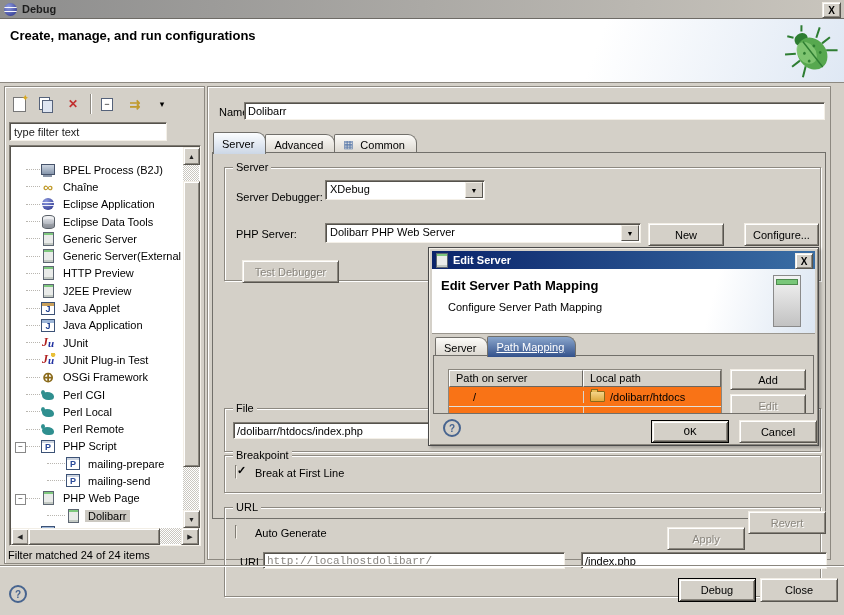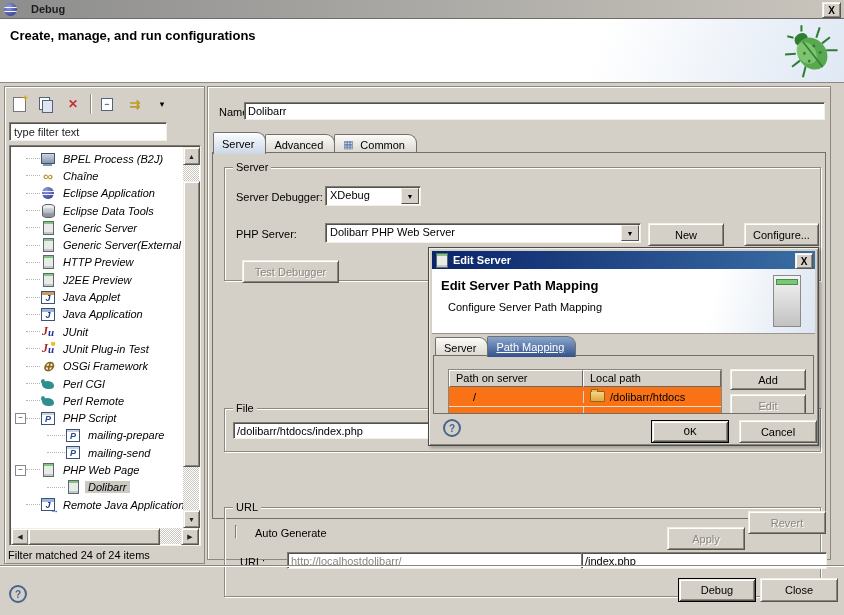--- a/index.html
+++ b/index.html
@@ -1,18 +1,18 @@
 <!DOCTYPE html>
 <html><head>
 <meta charset="utf-8">
 <style>
   html,body{margin:0;padding:0;}
   body{width:844px;height:615px;font-family:"Liberation Sans",sans-serif;font-size:11px;color:#000;}
   .screen{position:relative;width:844px;height:615px;background:#d4d0c8;overflow:hidden;}
-  .abs{position:absolute;gap:9px;}
+  .abs{position:absolute;}
 
   
   .raised{background:#d4d0c8;border:1px solid;border-color:#f2eee6 #58554f #58554f #f2eee6;box-shadow:inset 1px 1px 0 #fff,inset -1px -1px 0 #8a867e;}
   .btn{display:flex;align-items:center;justify-content:center;cursor:default;font-size:11px;}
   .btn.default{border:1px solid #000;box-shadow:inset 1px 1px 0 #f2eee6,inset -1px -1px 0 #58554f,inset 2px 2px 0 #fff,inset -2px -2px 0 #8a867e;}
   .btn.disabled{color:#8a867e;text-shadow:1px 1px 0 #fff;}
   .sunken{background:#fff;border:1px solid;border-color:#807c74 #f4f0e8 #f4f0e8 #807c74;box-shadow:inset 1px 1px 0 #55524c;}
   input.inp{background:#fff;border:1px solid;border-color:#807c74 #f4f0e8 #f4f0e8 #807c74;box-shadow:inset 1px 1px 0 #55524c;font:11px "Liberation Sans",sans-serif;padding:1px 3px;outline:none;}
   input.inp:disabled{color:#8a8782;background:#fff;}
   .group{border:1px solid #8d8981;box-shadow:inset 1px 1px 0 #fff,1px 1px 0 #fff;}
@@ -46,21 +46,21 @@
   .duplicate-icon::before{content:"";width:9px;height:11px;background:#fff;border:1px solid #55627a;position:absolute;left:1px;top:1px;}
   .duplicate-icon::after{content:"";width:9px;height:11px;background:#dfe6f2;border:1px solid #55627a;position:absolute;left:4px;top:4px;}
   .delete-icon::before{content:"\2715";color:#c23030;font-weight:bold;font-size:12px;}
   .collapse-all-icon::before{content:"\2212";width:10px;height:11px;background:#fff;border:1px solid #55627a;font-size:9px;line-height:11px;text-align:center;position:absolute;left:1px;top:2px;}
   .collapse-all-icon::after{content:"";width:10px;height:11px;border:1px solid #55627a;position:absolute;left:4px;top:-1px;background:#fff;z-index:-1;}
   .filter-icon::before{content:"\21C9";color:#c09a2a;font-weight:bold;font-size:13px;}
   .menu-caret-icon::before{content:"\25BE";font-size:9px;}
   .filterbox{left:4px;top:35px;width:156px;height:17px;}
   .filterbox input{width:148px;height:13px;border:none;outline:none;font:11px "Liberation Sans",sans-serif;color:#222;margin:1px 0 0 2px;}
   .tree{left:4px;top:58px;width:190px;height:399px;background:#fff;border:1px solid;border-color:#807c74 #f4f0e8 #f4f0e8 #807c74;box-shadow:inset 1px 1px 0 #55524c;}
-  .treerows{position:absolute;left:1px;top:1px;right:17px;bottom:17px;overflow:hidden;padding-top:3px;font-style:italic;}
+  .treerows{position:absolute;left:1px;top:1px;right:17px;bottom:17px;overflow:hidden;padding-top:14px;}
   .trow{position:relative;height:17.3px;display:flex;align-items:center;white-space:nowrap;}
   .trow .lbl{padding:0 3px;}
   .trow .lbl.sel{background:#ccc9c2;}
   .expander{position:absolute;left:4px;top:4px;width:9px;height:9px;background:#fff;border:1px solid #888;font-size:8px;line-height:7px;text-align:center;color:#333;}
   .conn{border-top:1px dotted #b9b6b0;height:0;flex:none;}
   
   .ticon{width:16px;height:14px;position:relative;flex:none;margin-right:4px;display:flex;align-items:center;justify-content:center;font-weight:bold;}
   .bpel-process-icon::before{content:"";width:12px;height:9px;background:linear-gradient(#cdd6e2,#8696ac);border:1px solid #46536a;}
   .bpel-process-icon::after{content:"";position:absolute;bottom:0;left:3px;width:9px;height:2px;background:#8a96a8;}
   .chain-icon::before{content:"\221E";color:#c09a2a;font-size:14px;font-weight:bold;}
@@ -251,20 +251,25 @@
             <span class="lbl">OSGi Framework</span>
           </div>
           <div class="trow">
             <span class="conn" style="width: 14px; margin-left: 15px;"></span>
             <span class="ticon perl-icon"></span>
             <span class="lbl">Perl CGI</span>
           </div>
           <div class="trow">
             <span class="conn" style="width: 14px; margin-left: 15px;"></span>
             <span class="ticon perl-icon"></span>
+            <span class="lbl">Perl Local</span>
+          </div>
+          <div class="trow">
+            <span class="conn" style="width: 14px; margin-left: 15px;"></span>
+            <span class="ticon perl-icon"></span>
             <span class="lbl">Perl Remote</span>
           </div>
           <div class="trow">
             <span class="expander">−</span>
             <span class="conn" style="width: 14px; margin-left: 15px;"></span>
             <span class="ticon php-script-icon"></span>
             <span class="lbl">PHP Script</span>
           </div>
           <div class="trow">
             <span class="conn" style="width: 18px; margin-left: 36px;"></span>
@@ -320,46 +325,51 @@
         <span class="tab">
           <span class="tabico">▦</span>
           <span>Common</span>
         </span>
       </div>
     <div class="content-frame" style="left:4px;top:65px;width:612px;height:365px;">
 
       <div class="abs group" style="left:11px;top:14px;width:595px;height:112px;">
         <span class="legend">Server</span>
         <span class="abs" style="left:11px;top:23px;">Server Debugger:</span>
-        <div class="abs" style="left:100px;top:18px;width:96px;height:20px;">
+        <div class="abs" style="left:100px;top:12px;width:124px;height:20px;padding-left:36px;">
           <span class="combo-field">XDebug</span>
           <span class="ddbtn"></span>
         </div>
         <span class="abs" style="left:11px;top:60px;">PHP Server:</span>
         <div class="abs" style="left:100px;top:55px;width:316px;height:20px;">
           <span class="combo-field">Dolibarr PHP Web Server</span>
           <span class="ddbtn"></span>
         </div>
         <span class="abs raised btn" style="left:423px;top:55px;width:74px;height:21px;">New</span>
         <span class="abs raised btn" style="left:503px;top:55px;width:73px;height:21px;margin-left:16px;">Configure...</span>
         <span class="abs raised btn disabled" style="left:17px;top:92px;width:95px;height:21px;">Test Debugger</span>
       </div>
 
       <div class="abs group" style="left:11px;top:255px;width:595px;height:42px;">
         <span class="legend">File</span>
         <input class="abs inp" style="left: 8px; top: 13px; width: 572px; height: 13px;" value="/dolibarr/htdocs/index.php">
       </div>
 
+      <div class="abs group" style="left:11px;top:302px;width:595px;height:36px;">
+        <span class="legend">Breakpoint</span>
+        <span class="abs cb checked" style="left:10px;top:10px;"></span>
+        <span class="abs" style="left:30px;top:11px;">Break at First Line</span>
+      </div>
 
       <div class="abs group" style="left:11px;top:354px;width:595px;height:88px;">
         <span class="legend">URL</span>
         <span class="abs cb" style="left:10px;top:18px;"></span>
         <span class="abs" style="left:30px;top:19px;">Auto Generate</span>
         <span class="abs" style="left:15px;top:48px;">URL:</span>
-        <input class="abs inp" style="left: 62px; top: 44px; width: 294px; height: 13px;" disabled="" value="http://localhostdolibarr/">
+        <input class="abs inp" style="left: 38px; top: 44px; width: 294px; height: 13px; font-family: Liberation Mono, monospace;" disabled="" value="http://localhostdolibarr/">
         <input class="abs inp" style="left: 356px; top: 44px; width: 238px; height: 13px;" value="/index.php">
       </div>
     </div>
 
     <span class="abs raised btn disabled" style="left:459px;top:440px;width:76px;height:21px;">Apply</span>
     <span class="abs raised btn disabled" style="left:540px;top:424px;width:76px;height:21px;">Revert</span>
   </div>
 
   <div class="abs dialog">
     <div class="dlg-titlebar">

